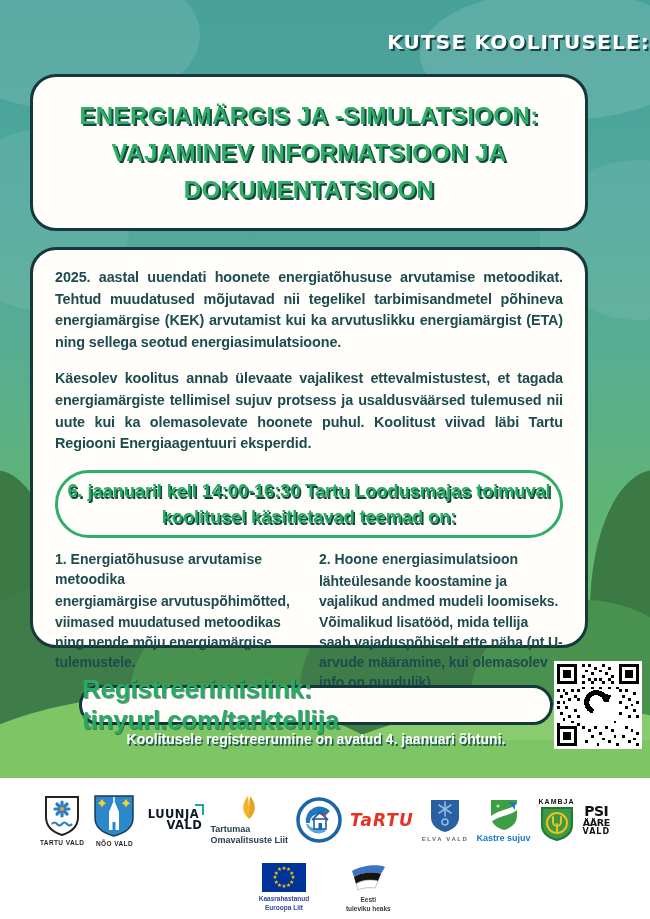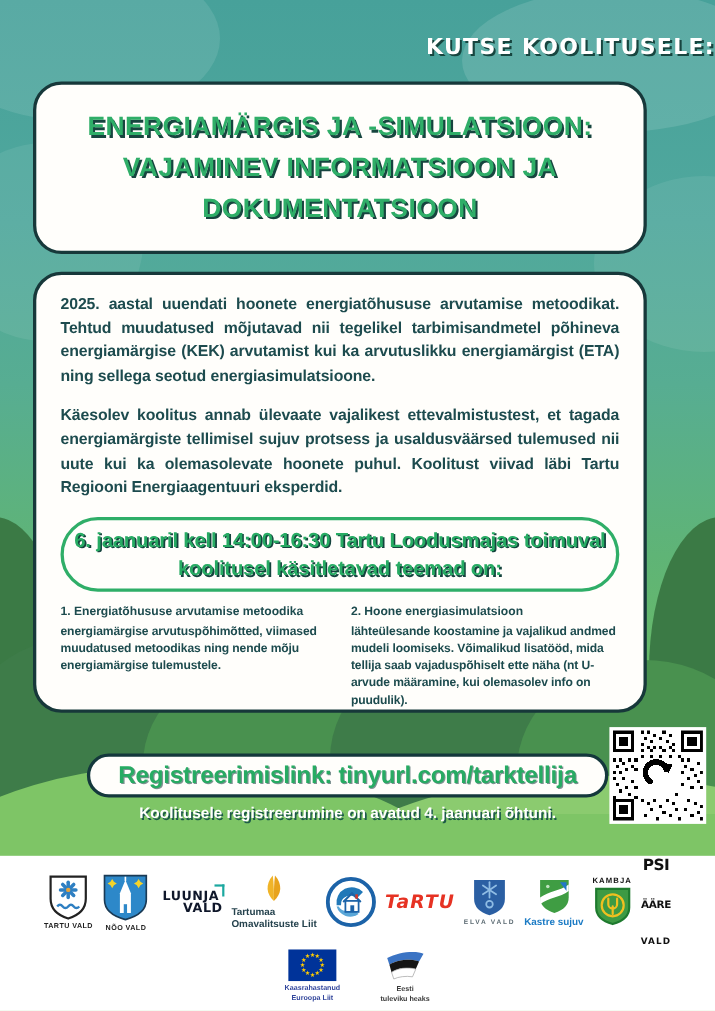--- a/index.html
+++ b/index.html
@@ -22,27 +22,27 @@
     text-shadow:2px 2px 0 #17453f;}
   
   .body-card{position:absolute;left:30px;top:247px;width:558px;height:401px;background:#fffefb;
     border:3px solid #17383a;border-radius:26px;box-sizing:border-box;padding:17px 22px 0;}
   .intro-p{margin:0 0 15px;font-size:14.4px;line-height:1.5;color:#1d4b4e;text-align:justify;
     font-weight:600;letter-spacing:-.1px;}
   .banner{border:3px solid #2fae68;border-radius:40px;margin:1px 0 11px;padding:5px 8px;
     text-align:center;font-weight:bold;font-size:18.5px;line-height:1.4;color:#27ab63;
     letter-spacing:-.2px;text-shadow:1.5px 1.5px 0 #14433d;}
   .columns{display:flex;gap:20px;}
-  .col{flex:1;font-size:11px;line-height:1.45;color:#1d4b4e;}
+  .col{flex:1;font-size:14px;line-height:1.45;color:#1d4b4e;}
   .col-h{font-weight:bold;margin-bottom:2px;}
   .col-b{font-weight:600;letter-spacing:-.1px;}
   
   .pill{position:absolute;left:79px;top:685px;width:474px;height:40px;background:#fffefb;
     border:3px solid #14383c;border-radius:22px;box-sizing:border-box;display:flex;align-items:center;
-    justify-content:center;font-weight:bold;font-size:22px;color:#27ab63;letter-spacing:-.2px;
+    justify-content:center;font-weight:bold;font-size:26px;color:#27ab63;letter-spacing:-.2px;
     text-shadow:1px 1px 0 rgba(20,56,60,.55);cursor:pointer;}
   .deadline{position:absolute;left:60px;top:731px;width:512px;text-align:center;font-weight:bold;
     font-size:14px;color:#ffffff;text-shadow:1.5px 1.5px 0 #1d5a49;}
   .qr{position:absolute;left:554px;top:661px;width:88px;height:88px;background:#ffffff;
     box-sizing:border-box;padding:3px;}
   .qr svg{width:100%;height:100%;display:block;}
   
   .footer{position:absolute;left:0;top:778px;width:650px;height:141px;background:#ffffff;}
   .logo-row{display:flex;justify-content:center;align-items:center;gap:8px;padding-top:8px;height:68px;}
   .logo{display:flex;flex-direction:column;align-items:center;justify-content:center;}
@@ -53,21 +53,21 @@
     line-height:.95;text-align:left;}
   .luunja .l1{font-size:11.5px;letter-spacing:.5px;}
   .luunja .l2{font-size:11.5px;letter-spacing:.5px;padding-left:22px;}
   .luunja-hook{position:absolute;right:-2px;top:-5px;width:7px;height:9px;
     border:2.2px solid #1ba8a0;border-left:none;border-bottom:none;}
   .tartu-city{font-family:"DejaVu Sans",sans-serif;font-weight:bold;font-size:17px;color:#e63223;
     letter-spacing:1px;font-style:italic;}
   .kastre-lbl{font-size:9px;font-weight:bold;color:#1a7ac4;margin-top:1px;}
   .elva-lbl{font-size:6px;font-weight:bold;color:#5b6a72;letter-spacing:1.6px;margin-top:2px;}
   .kambja-top{font-size:7px;font-weight:bold;color:#111;letter-spacing:1px;margin-bottom:1px;}
-  .peipsi{font-family:"DejaVu Sans",sans-serif;color:#111;text-align:center;line-height:.95;gap:24px;}
+  .peipsi{font-family:"DejaVu Sans",sans-serif;color:#111;text-align:center;line-height:.95;}
   .peipsi .m1{font-weight:bold;font-size:14px;letter-spacing:-.5px;}
   .peipsi .m2{font-weight:bold;font-size:9.5px;letter-spacing:-.3px;}
   .peipsi .m3{font-weight:bold;font-size:8px;letter-spacing:1px;margin-top:1px;}
   .funding-row{display:flex;justify-content:center;align-items:flex-start;gap:36px;margin-top:9px;}
   .fund{display:flex;flex-direction:column;align-items:center;}
   .fund-cap{font-size:6.5px;text-align:center;line-height:1.35;margin-top:3px;}
   .eu-cap{color:#33479c;font-weight:bold;}
   .ee-cap{color:#3a3a3a;font-weight:600;}
 </style>
 </head>

